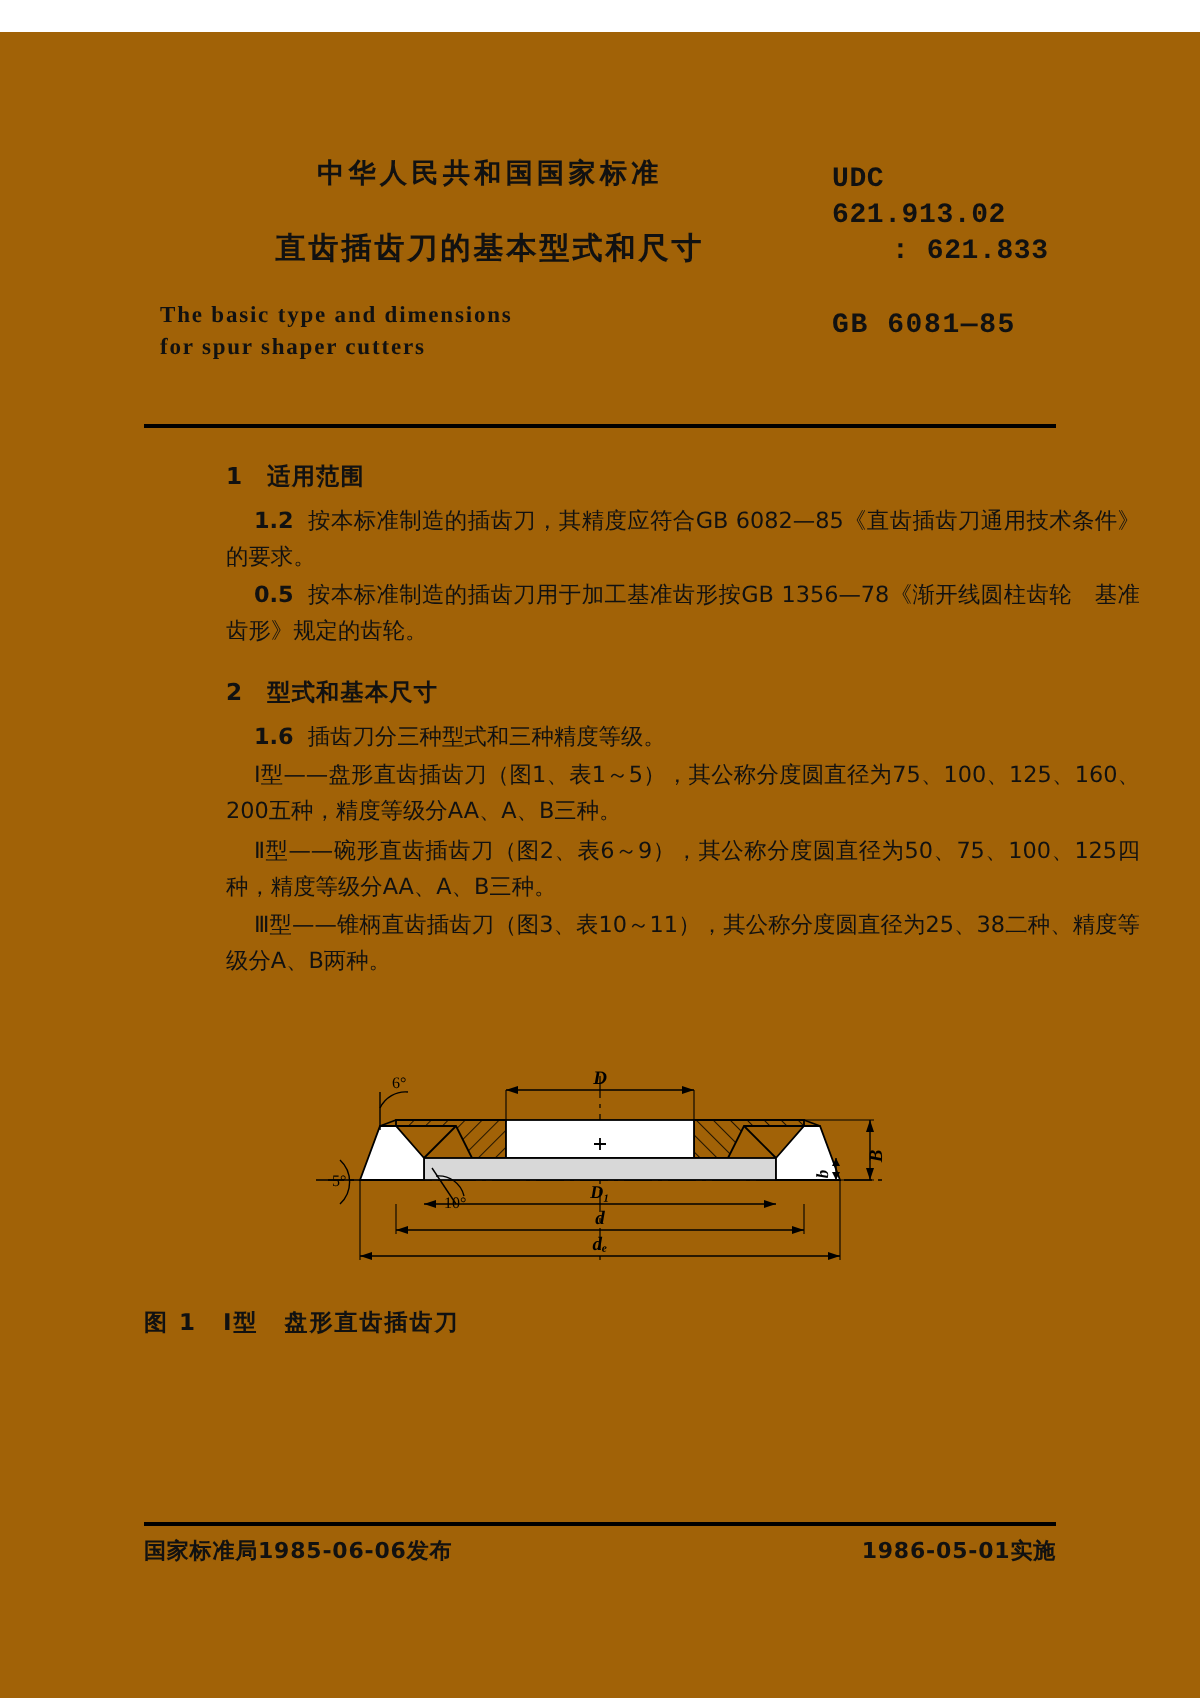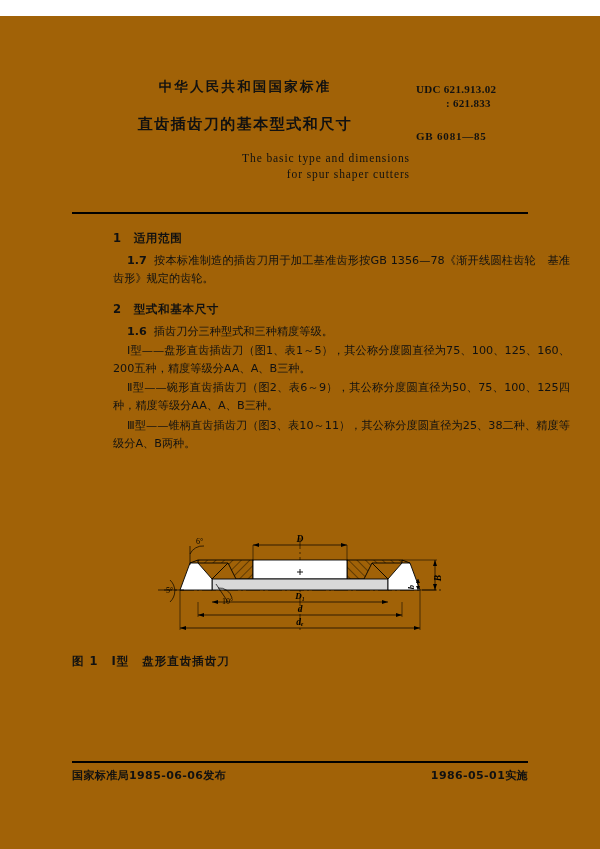--- a/index.html
+++ b/index.html
@@ -45,38 +45,38 @@
   .main-title {
     text-align: center;
     font-family: "DejaVu Sans", "Liberation Sans", sans-serif;
     font-weight: bold;
     font-size: 15px;
     letter-spacing: 1.5px;
     width: 330px;
     margin: 19px auto 0 8px;
   }
   .eng-title {
-    text-align: right;
+    text-align: left;
     font-family: "Liberation Serif", "DejaVu Serif", serif;
-    font-weight: normal;
+    font-weight: bold;
     font-size: 11.5px;
     letter-spacing: 0.9px;
     line-height: 1.42;
     width: 330px;
     margin: 16px auto 0 8px;
   }
 
   .code-block {
     position: absolute;
     right: 0;
     top: 6px;
     width: 112px;
-    font-family: Liberation Serif, serif;
-    font-weight: bold;
-    font-size: 11px;
+    font-family: Liberation Mono, monospace;
+    font-weight: bold;
+    font-size: 14px;
     line-height: 1.28;
   }
   .udc-1 { letter-spacing: 0.3px; }
   .udc-2 { padding-left: 30px; letter-spacing: 0.3px; }
   .gbcode { margin-top: 19px; letter-spacing: 0.8px; }
 
   
   .head-rule {
     position: absolute;
     left: 72px;
@@ -195,23 +195,26 @@
 
   <div class="head-rule"></div>
 
   <div class="body-zone">
 
     <div class="sec-head">
       <span class="num">1</span><span>适用范围</span>
     </div>
 
 
-
-    <p class="para">
-      <span class="lbl">1.7</span><span>按本标准制造的插齿刀用于加工基准齿形按GB 1356—78《渐开线圆柱齿轮　基准齿形》规定的齿轮。</span>
+    <p class="para">
+      <span class="lbl">1.2</span><span>按本标准制造的插齿刀，其精度应符合GB 6082—85《直齿插齿刀通用技术条件》的要求。</span>
+    </p>
+
+    <p class="para">
+      <span class="lbl">0.5</span><span>按本标准制造的插齿刀用于加工基准齿形按GB 1356—78《渐开线圆柱齿轮　基准齿形》规定的齿轮。</span>
     </p>
 
     <div class="gap-sec"></div>
 
     <div class="sec-head">
       <span class="num">2</span><span>型式和基本尺寸</span>
     </div>
 
     <p class="para">
       <span class="lbl">1.6</span><span>插齿刀分三种型式和三种精度等级。</span>

